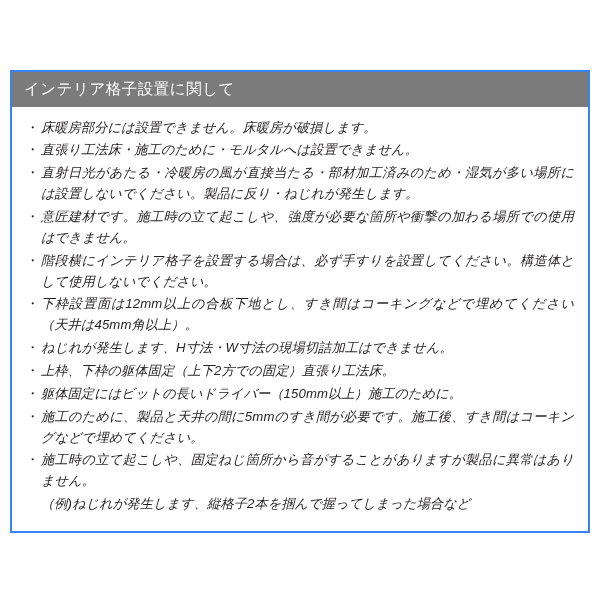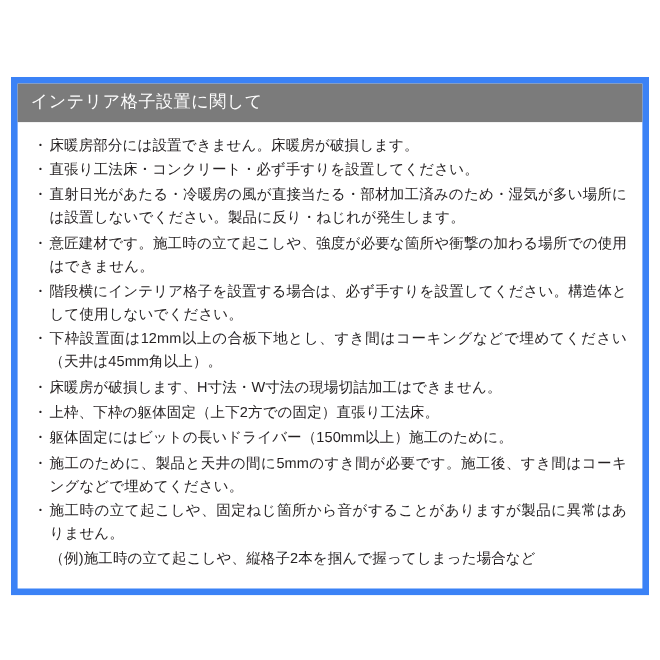--- a/index.html
+++ b/index.html
@@ -20,21 +20,21 @@
     height: 600px;
     box-sizing: border-box;
     background: #ffffff;
   }
   .notice-panel {
     position: absolute;
     left: 10px;
     top: 70px;
     width: 580px;
     box-sizing: border-box;
-    border: 6px solid #3b82f6;
+    border: 2px solid #3b82f6;
     background: #ffffff;
   }
   .notice-header {
     background: #7b7b7b;
     color: #ffffff;
     font-size: 15.5px;
     line-height: 1;
     padding: 9px 12px 10px 12px;
     letter-spacing: 0.5px;
     font-weight: normal;
@@ -62,74 +62,75 @@
     left: 0;
     top: 0;
     font-size: 13.2px;
     line-height: 1.58;
   }
   ul.notice-list li.no-bullet {
     padding-left: 15px;
   }
   .item-text {
     display: block;
+    font-style: italic;
   }
 </style>
 </head>
 <body>
 
 <div class="page">
   <div class="notice-panel">
     <div class="notice-header">インテリア格子設置に関して</div>
     <div class="notice-body">
       <ul class="notice-list">
         <li>
           <span class="bullet">・</span>
           <span class="item-text">床暖房部分には設置できません。床暖房が破損します。</span>
         </li>
         <li>
           <span class="bullet">・</span>
-          <span class="item-text">直張り工法床・コンクリート・必ず手すりを設置してください。</span>
+          <span class="item-text">直張り工法床・施工のために・モルタルへは設置できません。</span>
         </li>
         <li>
           <span class="bullet">・</span>
           <span class="item-text">直射日光があたる・冷暖房の風が直接当たる・部材加工済みのため・湿気が多い場所には設置しないでください。製品に反り・ねじれが発生します。</span>
         </li>
         <li>
           <span class="bullet">・</span>
           <span class="item-text">意匠建材です。施工時の立て起こしや、強度が必要な箇所や衝撃の加わる場所での使用はできません。</span>
         </li>
         <li>
           <span class="bullet">・</span>
           <span class="item-text">階段横にインテリア格子を設置する場合は、必ず手すりを設置してください。構造体として使用しないでください。</span>
         </li>
         <li>
           <span class="bullet">・</span>
           <span class="item-text">下枠設置面は12mm以上の合板下地とし、すき間はコーキングなどで埋めてください（天井は45mm角以上）。</span>
         </li>
         <li>
           <span class="bullet">・</span>
-          <span class="item-text">床暖房が破損します、H寸法・W寸法の現場切詰加工はできません。</span>
+          <span class="item-text">ねじれが発生します、H寸法・W寸法の現場切詰加工はできません。</span>
         </li>
         <li>
           <span class="bullet">・</span>
           <span class="item-text">上枠、下枠の躯体固定（上下2方での固定）直張り工法床。</span>
         </li>
         <li>
           <span class="bullet">・</span>
           <span class="item-text">躯体固定にはビットの長いドライバー（150mm以上）施工のために。</span>
         </li>
         <li>
           <span class="bullet">・</span>
           <span class="item-text">施工のために、製品と天井の間に5mmのすき間が必要です。施工後、すき間はコーキングなどで埋めてください。</span>
         </li>
         <li>
           <span class="bullet">・</span>
           <span class="item-text">施工時の立て起こしや、固定ねじ箇所から音がすることがありますが製品に異常はありません。</span>
         </li>
         <li class="no-bullet">
 
-          <span class="item-text">（例)施工時の立て起こしや、縦格子2本を掴んで握ってしまった場合など</span>
+          <span class="item-text">（例)ねじれが発生します、縦格子2本を掴んで握ってしまった場合など</span>
         </li>
       </ul>
     </div>
   </div>
 </div>
 
 </body></html>

